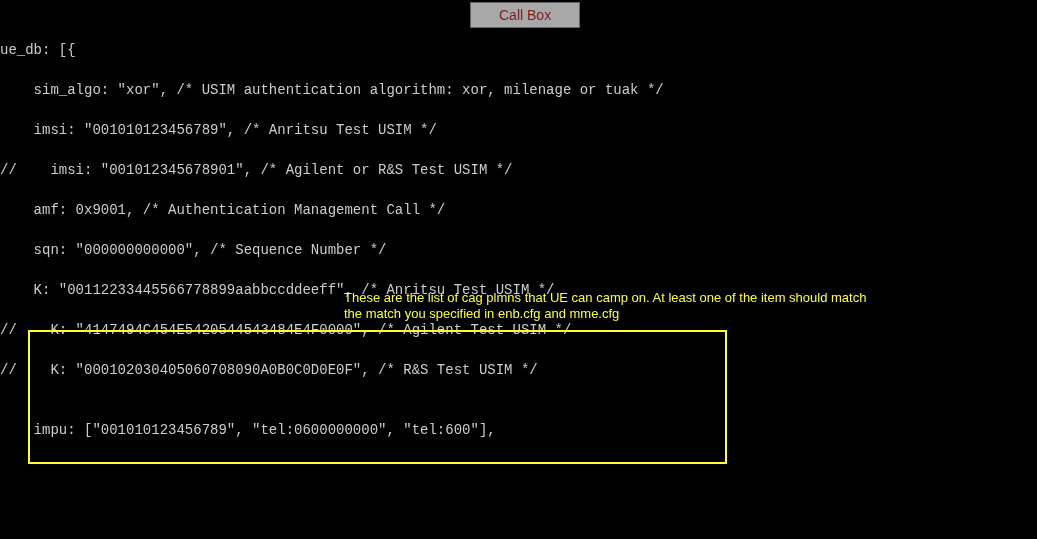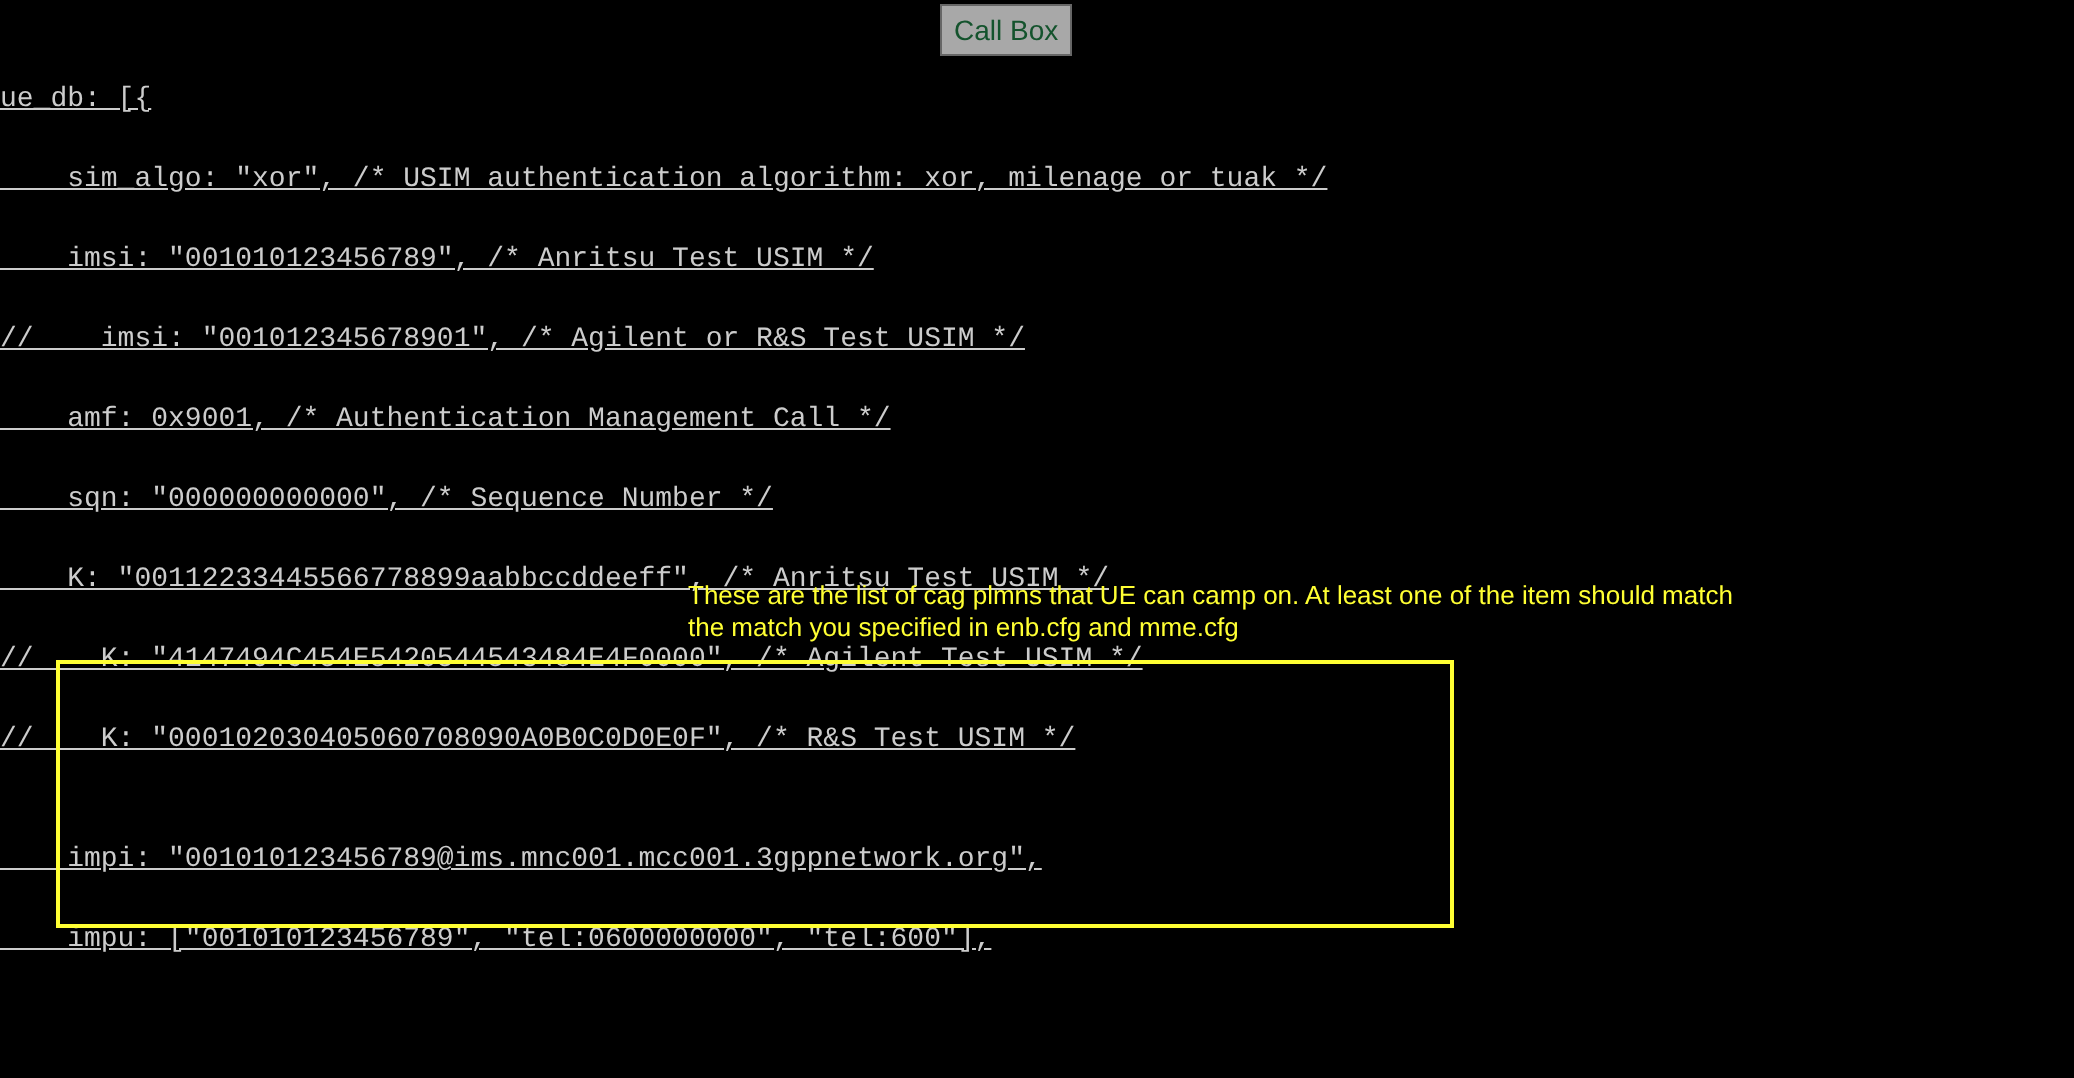--- a/index.html
+++ b/index.html
@@ -14,23 +14,23 @@
     font-family: Consolas, "Courier New", monospace;
     font-size: 14px;
     color: #ccc;
     position: relative;
   }
   .callout-btn {
     position: absolute;
     top: 2px;
     left: 470px;
     background: #a8a8a8;
-    color: #14532d;
+    color: #7f1d1d;
     border: 1px solid #666;
-    padding: 4px 6px;
+    padding: 4px 28px;
     font-family: Arial, sans-serif;
     font-size: 14px;
   }
   .code-area {
     position: absolute;
     top: 20px;
     left: 0;
     padding: 0;
     white-space: pre;
     line-height: 20px;
@@ -48,40 +48,38 @@
     position: absolute;
     border: 2px solid #ffff33;
     left: 28px;
     top: 330px;
     width: 695px;
     height: 130px;
     pointer-events: none;
   }
   .line {
     display: block;
-    text-decoration: underline;
   }
 </style>
 </head>
 <body>
 
 <button class="callout-btn">Call Box</button>
 
 <div class="code-area">
 <span class="line">ue_db: [{</span>
 <span class="line">    sim_algo: "xor", /* USIM authentication algorithm: xor, milenage or tuak */</span>
 <span class="line">    imsi: "001010123456789", /* Anritsu Test USIM */</span>
 <span class="line">//    imsi: "001012345678901", /* Agilent or R&amp;S Test USIM */</span>
 <span class="line">    amf: 0x9001, /* Authentication Management Call */</span>
 <span class="line">    sqn: "000000000000", /* Sequence Number */</span>
 <span class="line">    K: "00112233445566778899aabbccddeeff", /* Anritsu Test USIM */</span>
 <span class="line">//    K: "4147494C454E5420544543484E4F0000", /* Agilent Test USIM */</span>
 <span class="line">//    K: "000102030405060708090A0B0C0D0E0F", /* R&amp;S Test USIM */</span>
 <span class="line"></span>
-<span class="line">    impi: "001010123456789@ims.mnc001.mcc001.3gppnetwork.org",</span>
 <span class="line">    impu: ["001010123456789", "tel:0600000000", "tel:600"],</span>
 
 <span class="line"></span>
 
 
 
 
 
 
 <span class="line"></span>

